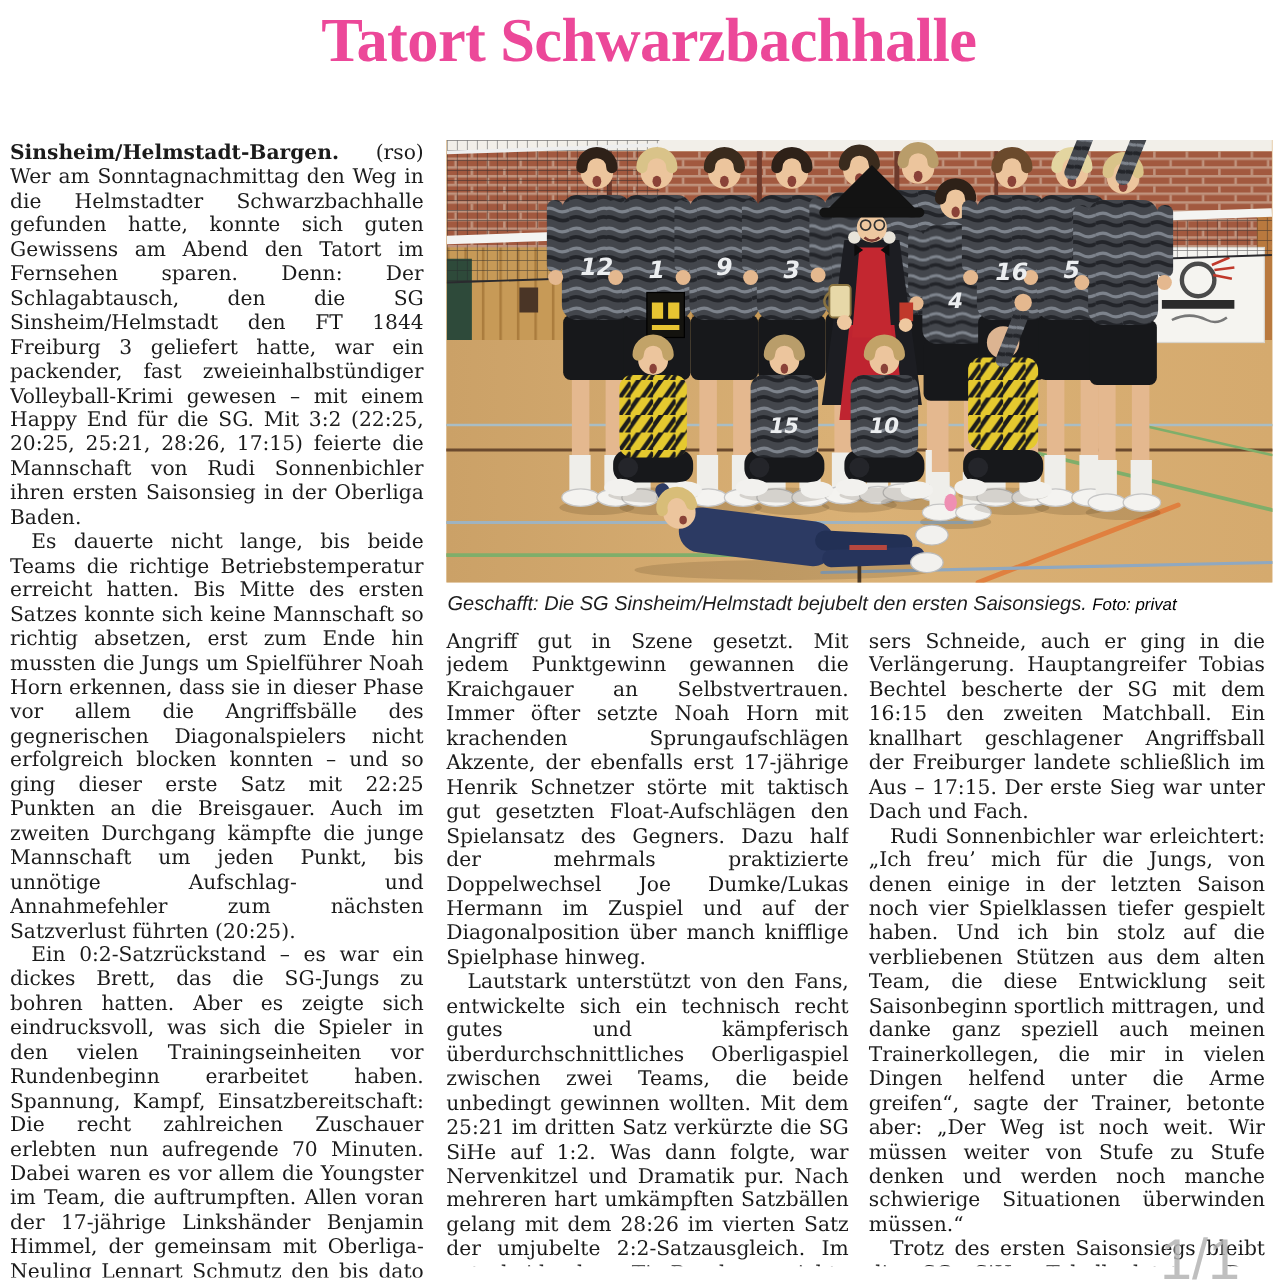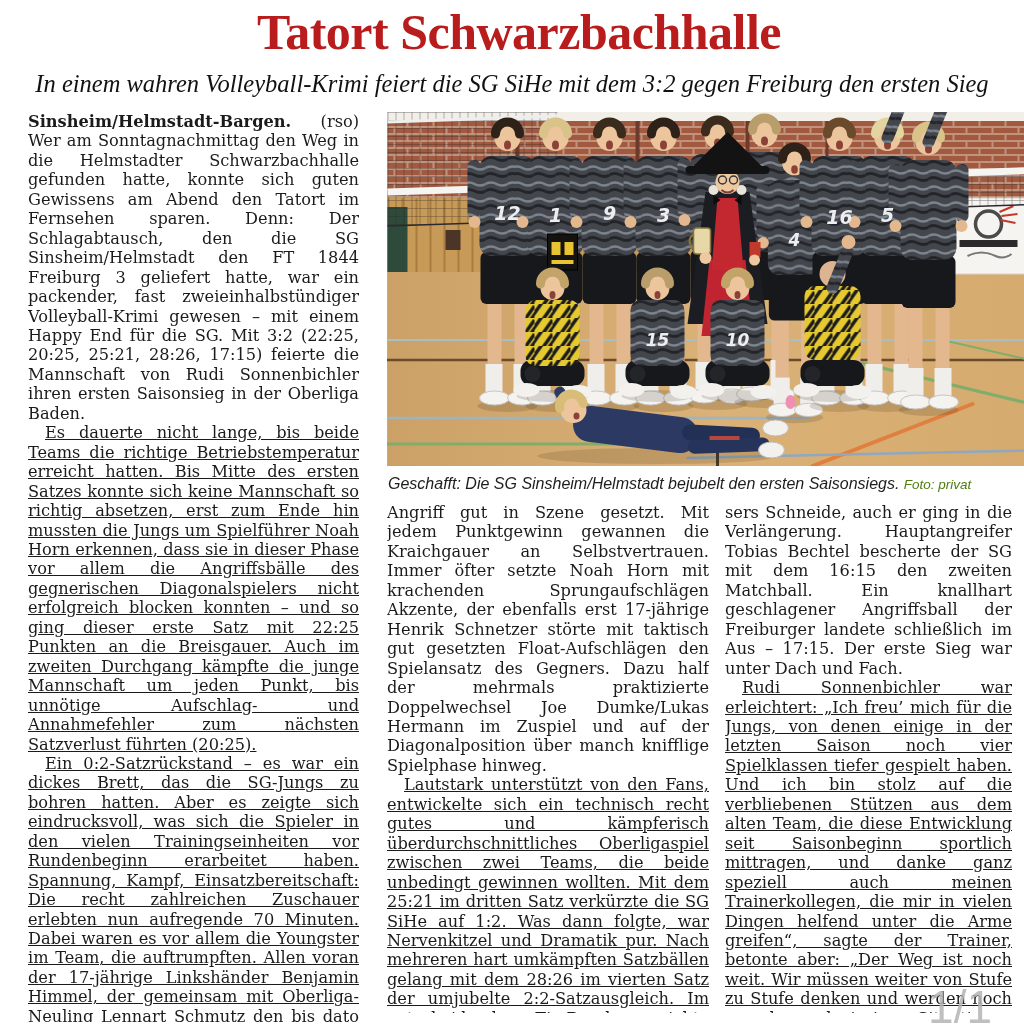--- a/index.html
+++ b/index.html
@@ -1,56 +1,55 @@
 <!DOCTYPE html>
 <html lang="de"><head>
 <meta charset="utf-8">
 <style>
   html,body{margin:0;padding:0;background:#ffffff;}
   .page{position:relative;width:1024px;height:1024px;background:#ffffff;overflow:hidden;
         font-family:"DejaVu Serif", serif;color:#1b1b1b;}
   
   .masthead{text-align:center;padding-top:6px;height:104px;}
   .headline{margin:0;font-family:"Liberation Serif", serif;font-weight:bold;
-            font-size:50px;line-height:1.04;letter-spacing:-0.5px;color:#b91c1c;padding-left:14px;}
+            font-size:50px;line-height:1.04;letter-spacing:-0.5px;color:#ec4899;padding-left:14px;}
   .subheadline{margin:12px 0 0 0;font-family:"Liberation Serif", serif;font-style:italic;
                font-size:24.5px;color:#111;}
   
-  .content{display:flex;gap:28px;padding:2px 12px 0 8px;align-items:flex-start;margin-left:20px;}
+  .content{display:flex;gap:18px;padding:2px 12px 0 8px;align-items:flex-start;}
   .col{overflow:hidden;}
   .col1{width:331px;height:910px;}
   .rightarea{flex:1;min-width:0;}
   .para{margin:0;font-size:16.2px;line-height:19.45px;text-align:justify;
         hyphens:auto;-webkit-hyphens:auto;}
-  .para.indent{text-indent:17px;text-decoration:underline;}
+  .para.indent{text-indent:17px;}
   .dateline{font-weight:bold;}
   
   figure{margin:0;font-style:italic;}
   .photo-svg{display:block;width:661px;height:354px;background:#d8b07a;}
   figcaption{margin:9px 0 0 1px;font-family:"Liberation Sans", sans-serif;
              font-size:16px;color:#1d1d1d;white-space:nowrap;}
-  .credit{font-size:13.5px;color:#4d7c0f;}
+  .credit{font-size:13.5px;color:#000000;}
   .cols23{display:flex;gap:16px;margin-top:10px;height:510px;overflow:hidden;}
   .col2{width:322px;}
   .col3{flex:1;min-width:0;}
   
   .watermark{position:absolute;right:32px;bottom:-6px;
              font-family:"Liberation Sans", sans-serif;font-size:46px;
              color:#b5b5b5;opacity:0.85;line-height:1;}
   
   .jersey{font-family:"DejaVu Sans", sans-serif;font-weight:bold;fill:#eceef0;}
 </style>
 </head>
 <body>
 
 <div class="page">
 
   <header class="masthead">
     <h1 class="headline">Tatort Schwarzbachhalle</h1>
-    <p class="subheadline">In einem wahren Volleyball-Krimi feiert die SG SiHe mit dem 3:2 gegen Freiburg den ersten Sieg</p>
   </header>
 
   <div class="content">
 
     <div class="col col1">
       <p class="para"><span class="dateline">Sinsheim/Helmstadt-Bargen.</span> <span>(rso) Wer am Sonntagnachmittag den Weg in die Helmstadter Schwarzbachhalle gefunden hatte, konnte sich guten Gewissens am Abend den Tatort im Fernsehen sparen. Denn: Der Schlagabtausch, den die SG Sinsheim/Helmstadt den FT 1844 Freiburg 3 geliefert hatte, war ein packender, fast zweieinhalbstündiger Volleyball-Krimi gewesen – mit einem Happy End für die SG. Mit 3:2 (22:25, 20:25, 25:21, 28:26, 17:15) feierte die Mannschaft von Rudi Sonnenbichler ihren ersten Saisonsieg in der Oberliga Baden.</span></p>
       <p class="para indent">Es dauerte nicht lange, bis beide Teams die richtige Betriebstemperatur erreicht hatten. Bis Mitte des ersten Satzes konnte sich keine Mannschaft so richtig absetzen, erst zum Ende hin mussten die Jungs um Spielführer Noah Horn erkennen, dass sie in dieser Phase vor allem die Angriffsbälle des gegnerischen Diagonalspielers nicht erfolgreich blocken konnten – und so ging dieser erste Satz mit 22:25 Punkten an die Breisgauer. Auch im zweiten Durchgang kämpfte die junge Mannschaft um jeden Punkt, bis unnötige Aufschlag- und Annahmefehler zum nächsten Satzverlust führten (20:25).</p>
       <p class="para indent">Ein 0:2-Satzrückstand – es war ein dickes Brett, das die SG-Jungs zu bohren hatten. Aber es zeigte sich eindrucksvoll, was sich die Spieler in den vielen Trainingseinheiten vor Rundenbeginn erarbeitet haben. Spannung, Kampf, Einsatzbereitschaft: Die recht zahlreichen Zuschauer erlebten nun aufregende 70 Minuten. Dabei waren es vor allem die Youngster im Team, die auftrumpften. Allen voran der 17-jährige Linkshänder Benjamin Himmel, der gemeinsam mit Oberliga-Neuling Lennart Schmutz den bis dato dominierenden gegnerischen Diagonalangreifer durch gutes Blockspiel immer wieder entschärften. Darüber hinaus wurden sie vom gerade erst 18-jährigen Zuspieler Mika Bialas im</p>
     </div>
 

